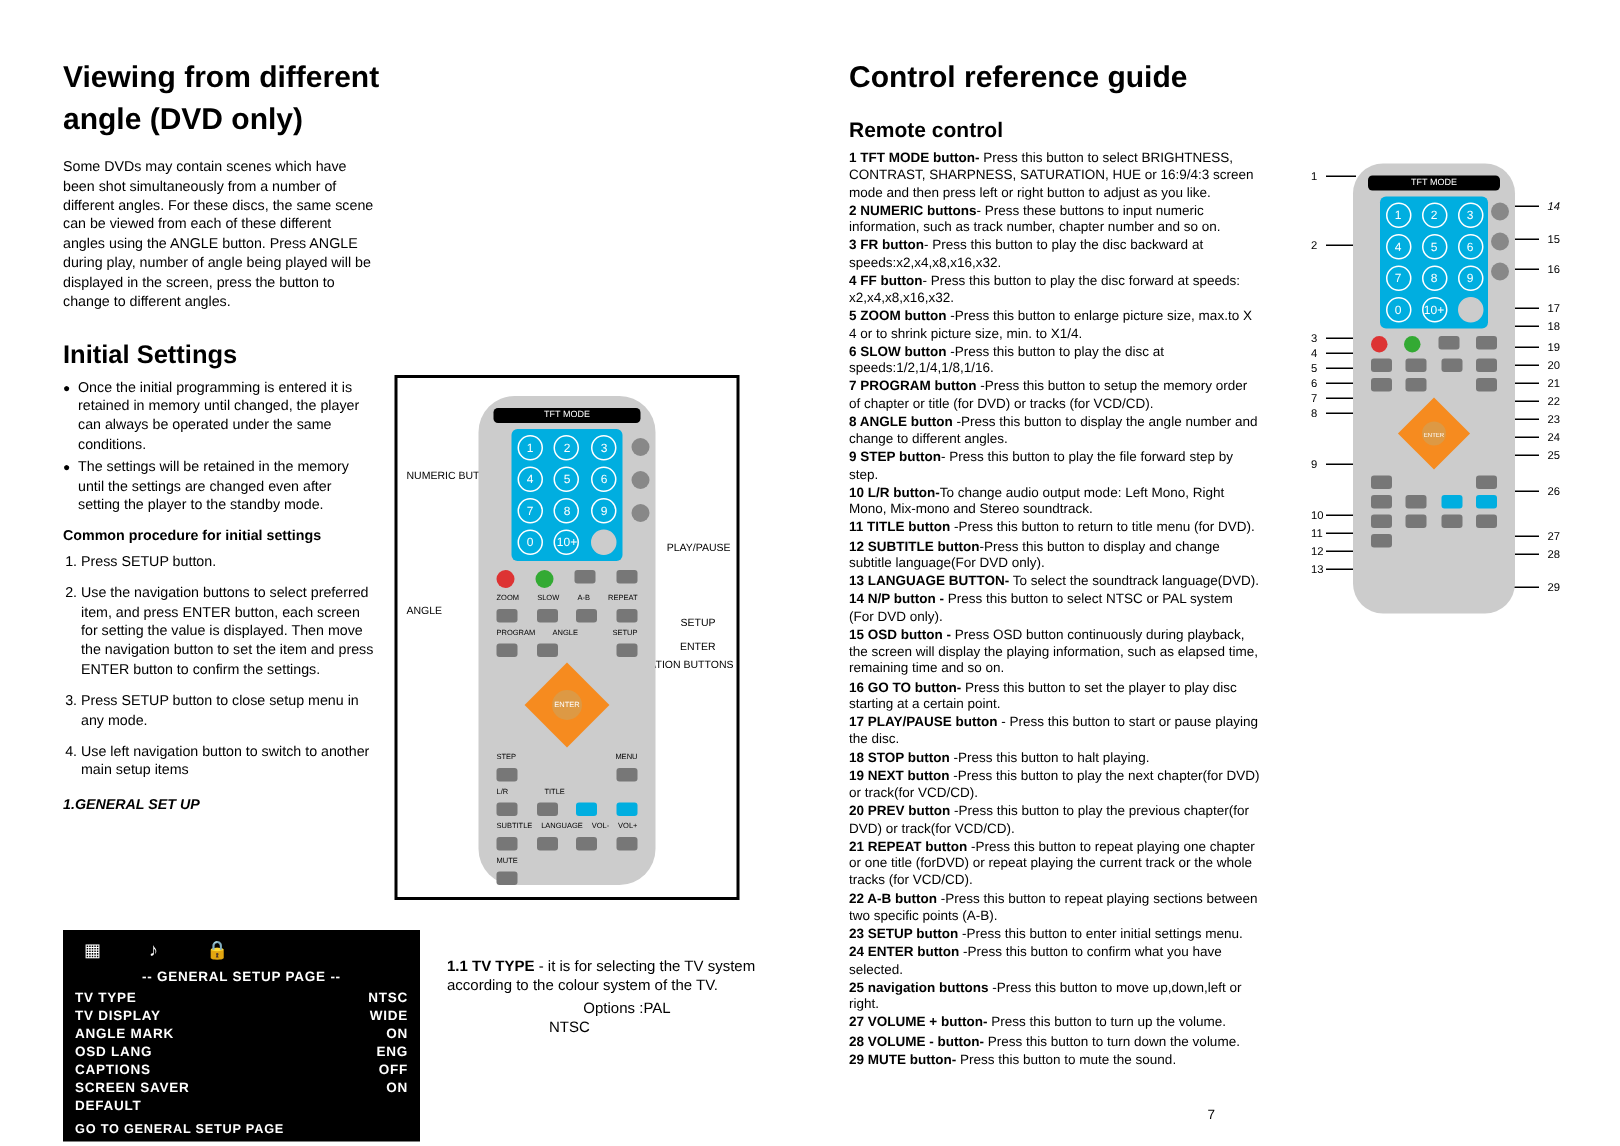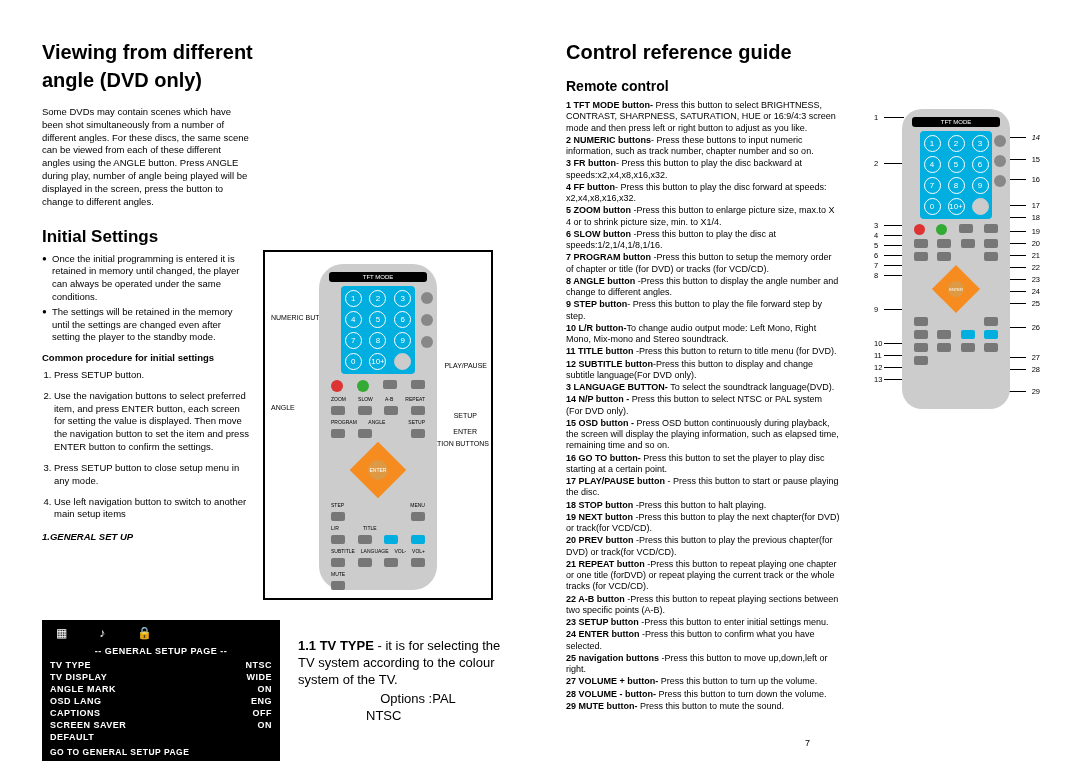--- a/index.html
+++ b/index.html
@@ -29,21 +29,21 @@
   .diamond { position:relative; width:56px; height:56px; margin:4px auto; }
   .dia-sq { position:absolute; top:8px; left:8px; width:40px; height:40px; background:#f68b1f; transform:rotate(45deg); }
   .dia-center { position:absolute; top:18px; left:18px; width:20px; height:20px; background:#d94; border-radius:50%; font-size:5px; color:#fff; display:flex; align-items:center; justify-content:center; transform:none; z-index:2;}
   
   .setup-table { background:#000; color:#fff; width:222px; padding:6px 8px 4px 8px; font-size:9px; margin-top:6px; }
   .setup-icons { display:flex; gap:32px; padding:0 6px 4px 6px; }
   .setup-icons span { font-size:12px; }
   .setup-title { text-align:center; font-size:9px; letter-spacing:0.5px; margin:2px 0 3px; font-weight:bold;}
   .setup-row { display:flex; justify-content:space-between; padding:1px 0; font-weight:bold; letter-spacing:0.5px;}
   .setup-footer { font-size:8.5px; font-weight:bold; letter-spacing:0.5px; margin-top:4px; }
-  .setup-desc { font-size:13px; line-height:1.3; padding-left:4px; }
+  .setup-desc { font-size:10px; line-height:1.3; padding-left:4px; }
   
   .remote-callout { position:absolute; right:30px; top:105px; width:190px; height:340px; }
   .co-num { position:absolute; font-size:7.5px; }
   .co-line { position:absolute; background:#000; height:0.5px; }
   .remote-tiny-wrap { position:absolute; left:42px; top:4px; }
   ol.ref { font-size:9px; line-height:1.25; margin:6px 0 0 0; padding:0 200px 0 0; list-style:none;}
   ol.ref li { margin:0 0 1px 0; }
   ol.ref b { font-weight:bold; }
   .pnum { position:absolute; bottom:16px; font-size:9px; }
   .pnum.left { left:50%; }
@@ -256,21 +256,21 @@
         <li><b>3  FR button</b>- Press this button to play the disc backward at speeds:x2,x4,x8,x16,x32.</li>
         <li><b>4  FF button</b>- Press this button to play the disc forward at speeds: x2,x4,x8,x16,x32.</li>
         <li><b>5  ZOOM button</b> -Press this button to enlarge picture size, max.to X 4 or to shrink picture size, min. to X1/4.</li>
         <li><b>6  SLOW button</b> -Press this button to play the disc at speeds:1/2,1/4,1/8,1/16.</li>
         <li><b>7  PROGRAM button</b> -Press this button to setup the memory order of chapter or title (for DVD) or tracks (for VCD/CD).</li>
         <li><b>8  ANGLE button</b> -Press this button to display the angle number and change to different angles.</li>
         <li><b>9  STEP button</b>- Press this button to play the file forward step by step.</li>
         <li><b>10  L/R button-</b>To change audio output mode: Left Mono, Right Mono, Mix-mono and Stereo soundtrack.</li>
         <li><b>11  TITLE button</b> -Press this button to return to title menu (for DVD).</li>
         <li><b>12  SUBTITLE button</b>-Press this button to display and change subtitle language(For DVD only).</li>
-        <li><b>3  LANGUAGE BUTTON-</b> To select the soundtrack language(DVD).</li>
+        <li><b>13  LANGUAGE BUTTON-</b> To select the soundtrack language(DVD).</li>
         <li><b>14  N/P button -</b> Press this button to select NTSC or PAL system (For DVD only).</li>
         <li><b>15  OSD button -</b> Press OSD button continuously during playback, the screen will display the playing information, such as elapsed time, remaining time and so on.</li>
         <li><b>16  GO TO button-</b> Press this button to set the player to play disc starting at a certain point.</li>
         <li><b>17  PLAY/PAUSE button</b> - Press this button to start or pause playing the disc.</li>
         <li><b>18  STOP button</b> -Press this button to halt playing.</li>
         <li><b>19  NEXT button</b> -Press this button to play the next chapter(for DVD) or track(for VCD/CD).</li>
         <li><b>20  PREV button</b> -Press this button to play the previous chapter(for DVD) or track(for VCD/CD).</li>
         <li><b>21  REPEAT button</b> -Press this button to repeat playing one chapter or one title (forDVD) or repeat playing the current track or the whole tracks (for VCD/CD).</li>
         <li><b>22  A-B button</b> -Press this button to repeat playing sections between two specific points (A-B).</li>
         <li><b>23  SETUP button</b> -Press this button to enter initial settings menu.</li>

